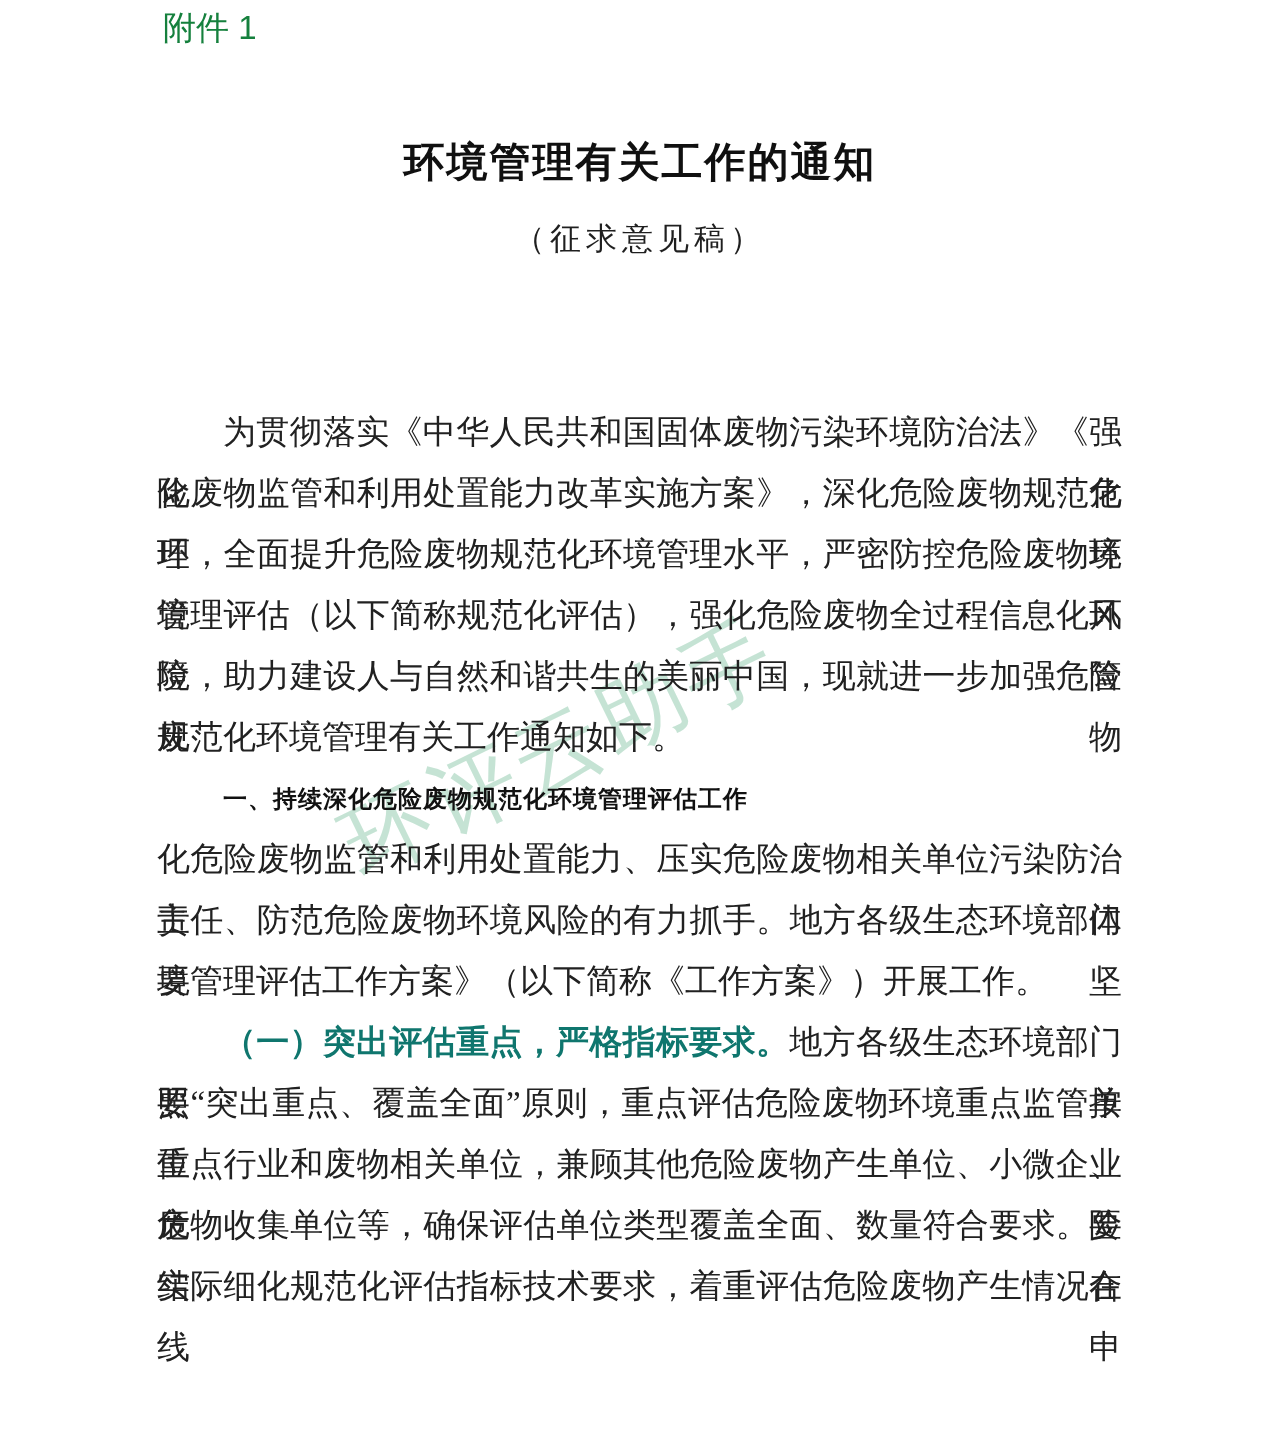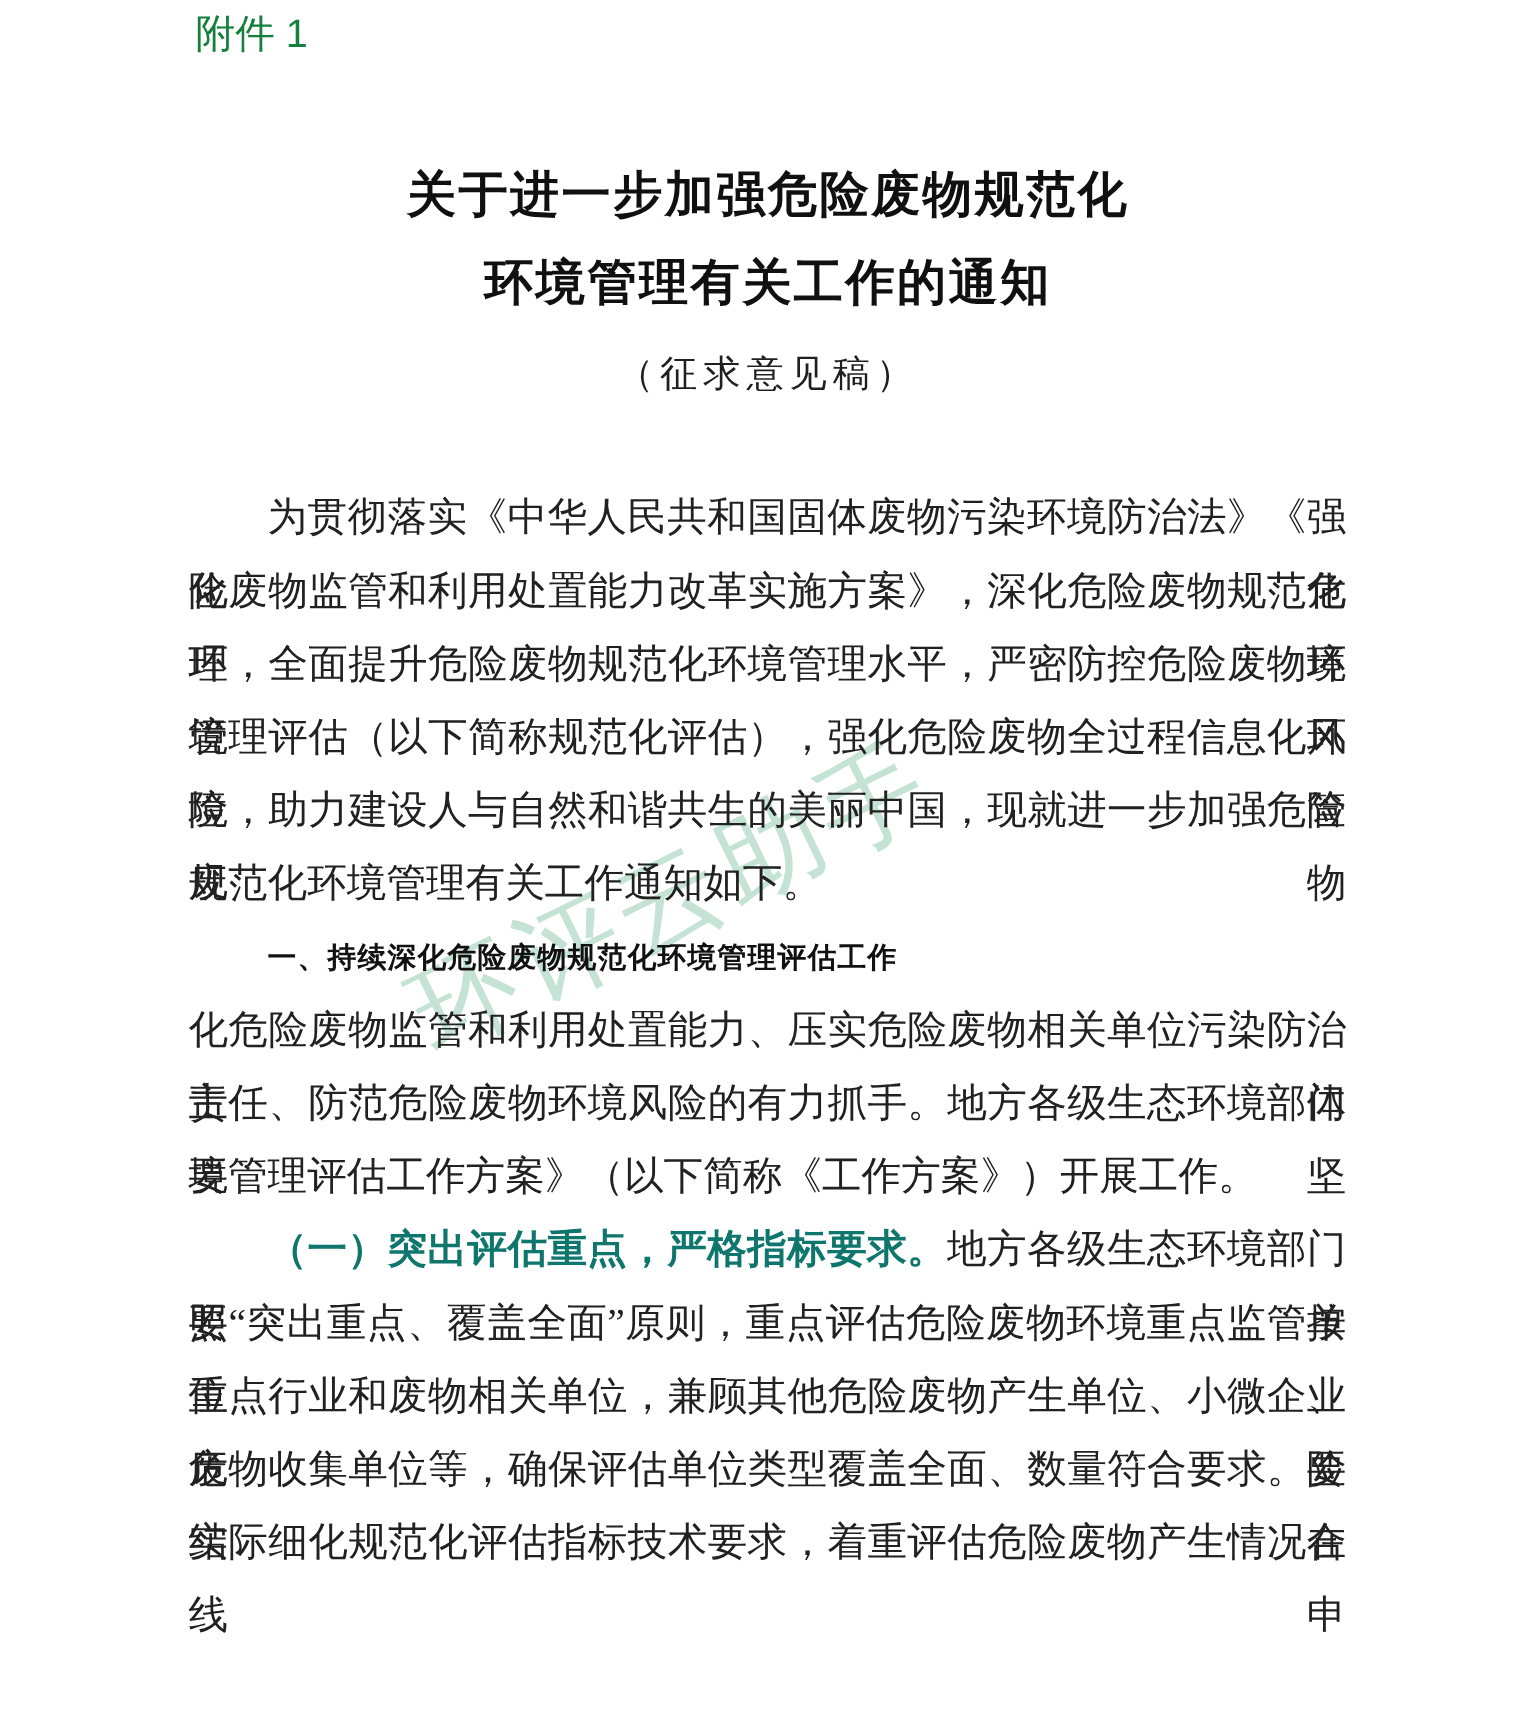--- a/index.html
+++ b/index.html
@@ -53,21 +53,20 @@
 </head>
 <body>
 
 <div class="page">
 
   <div class="watermark">环评云助手</div>
 
   <div class="attachment">附件 1</div>
 
   <div class="title-block">
-    <div class="title-line">关于进一步加强危险废物规范化</div>
     <div class="title-line">环境管理有关工作的通知</div>
     <div class="subtitle">（征求意见稿）</div>
   </div>
 
   <div class="content">
 
     <div class="line j indent">为贯彻落实《中华人民共和国固体废物污染环境防治法》《强化危</div>
     <div class="line j">险废物监管和利用处置能力改革实施方案》，深化危险废物规范化环境</div>
     <div class="line j">理，全面提升危险废物规范化环境管理水平，严密防控危险废物环境风</div>
     <div class="line j">管理评估（以下简称规范化评估），强化危险废物全过程信息化环境管</div>

